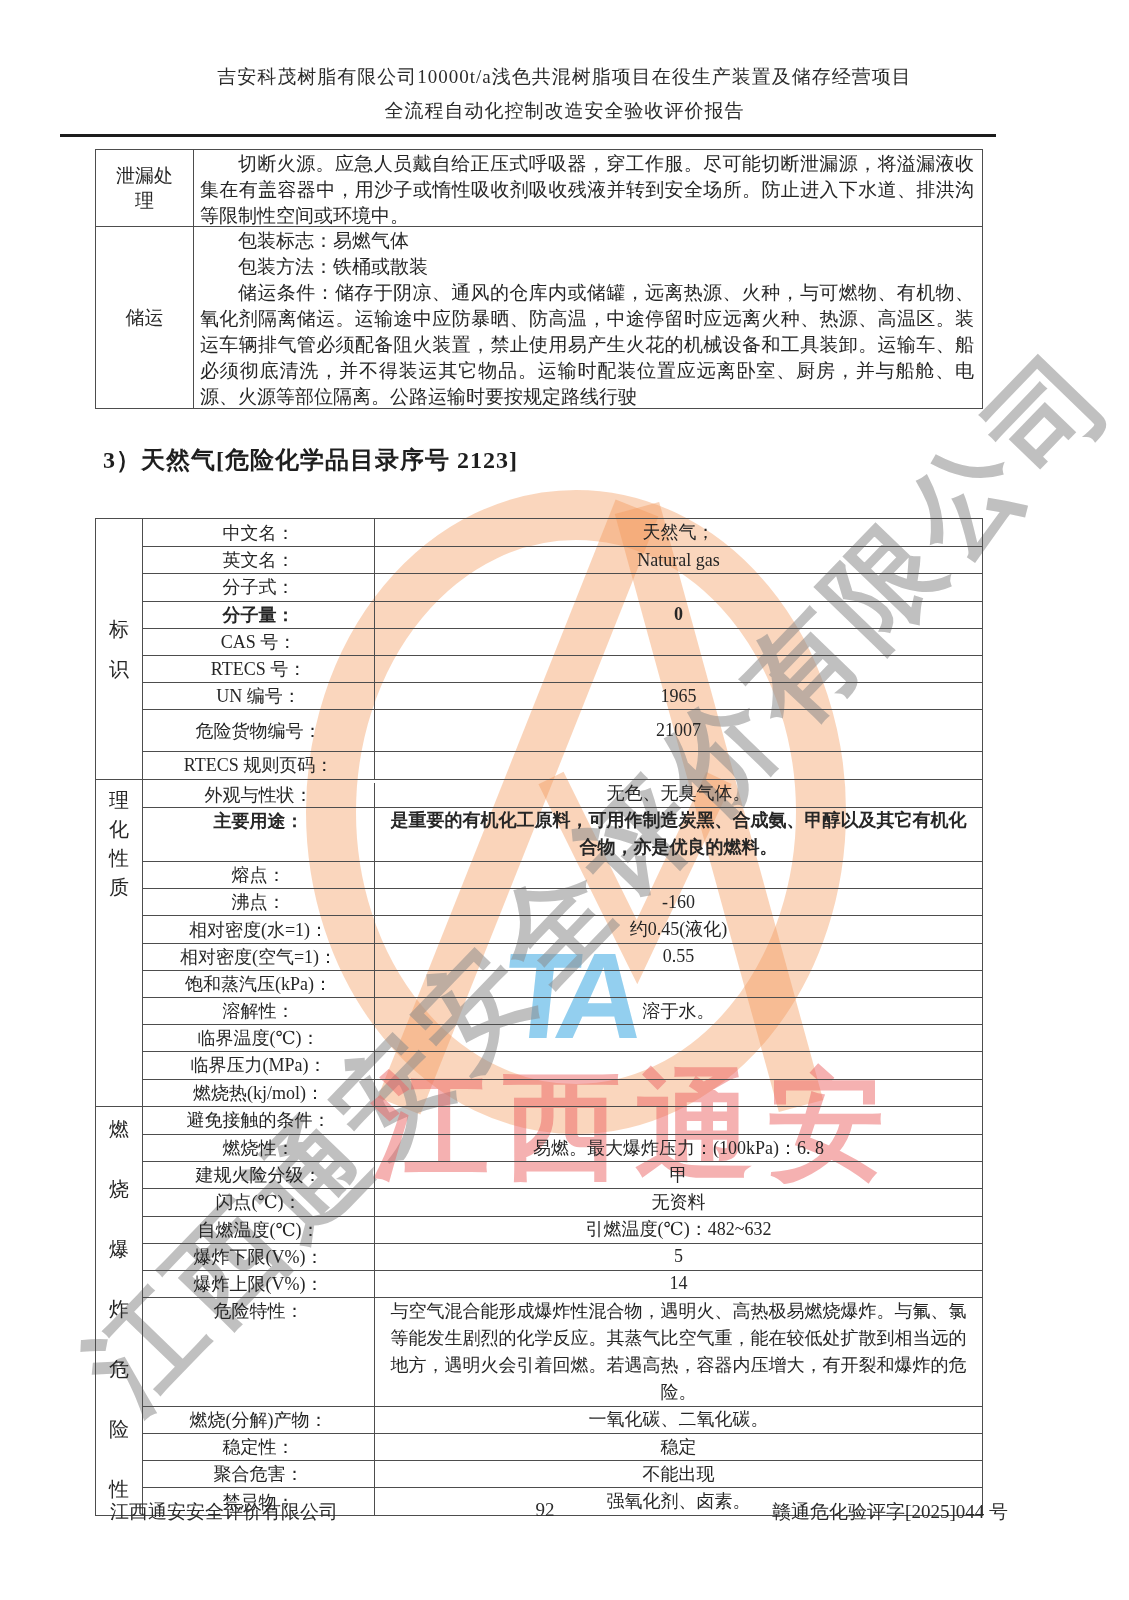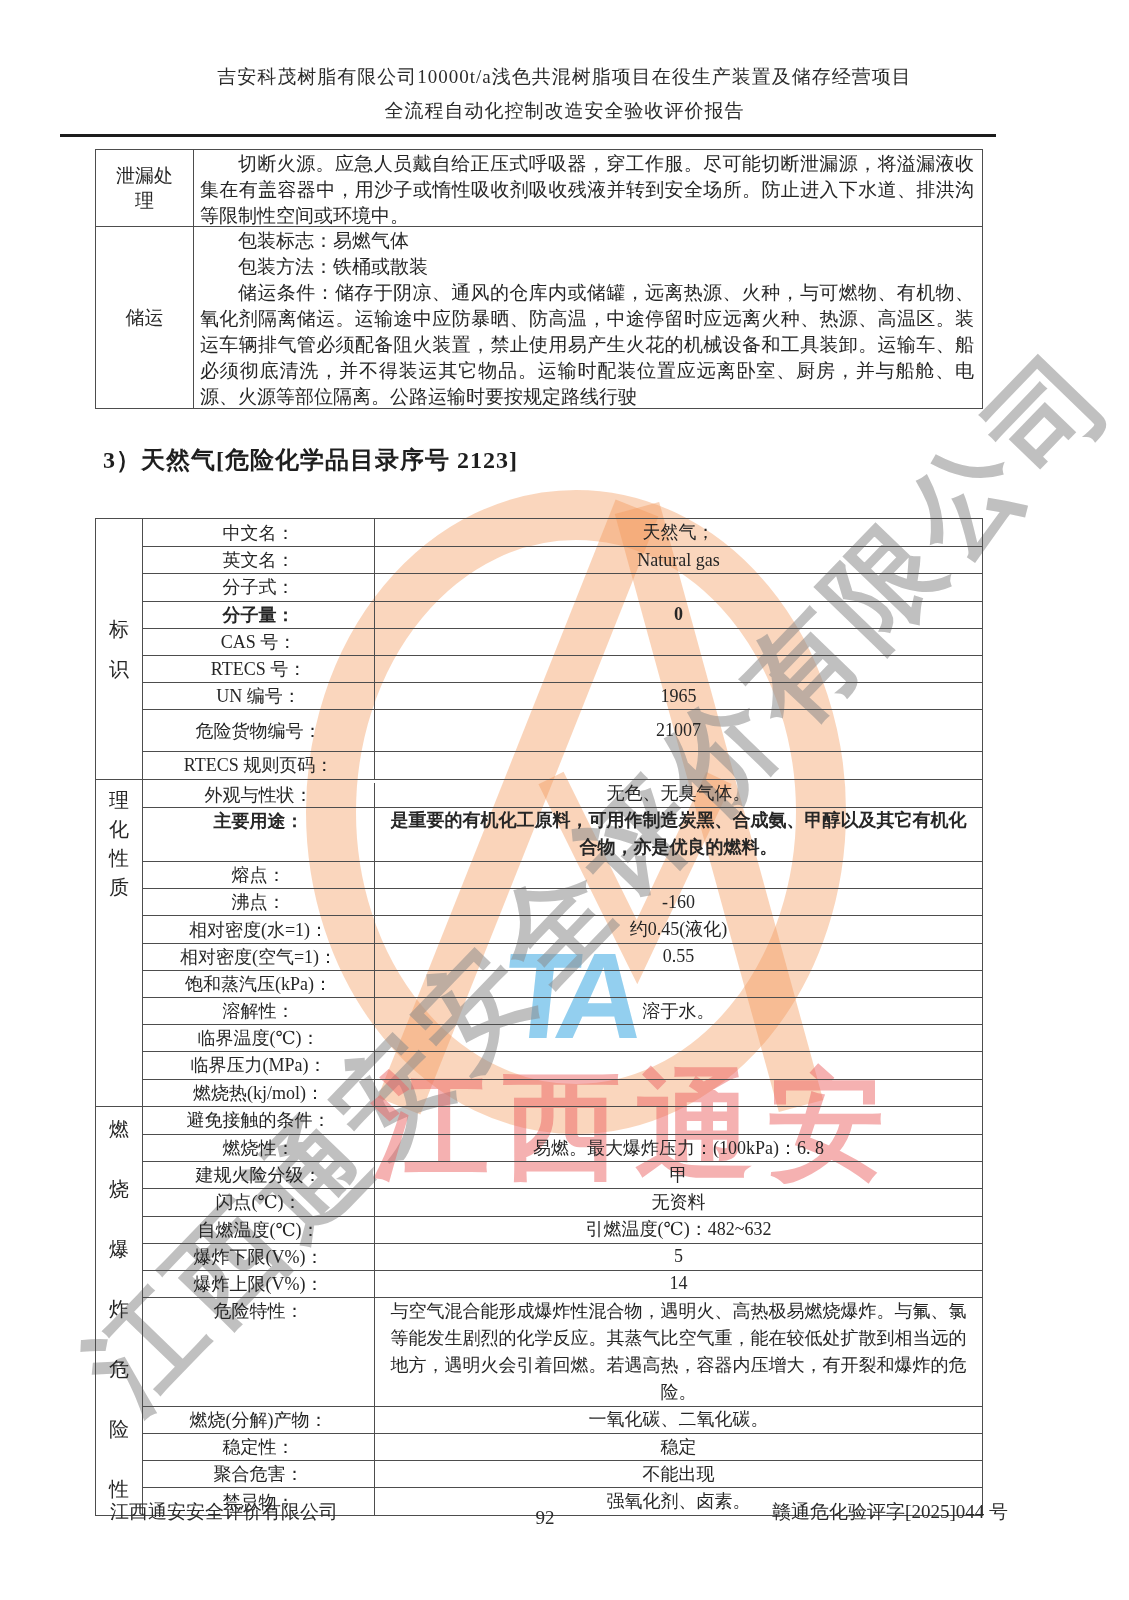--- a/index.html
+++ b/index.html
@@ -75,21 +75,21 @@
   .c-label { width:232px; border-right:1px solid #4d4d4d; display:flex;
     align-items:center; justify-content:center; font-size:18px; white-space:nowrap; }
   .c-value { flex:1; display:flex; align-items:center; justify-content:center;
     font-size:18px; line-height:27px; text-align:center; padding:0 8px; }
   .c-row.tall .c-label { align-items:flex-start; padding-top:1px; }
 
   
   .footer { position:absolute; left:0; top:1496px; width:1129px; height:32px;
     font-size:19px; color:#2b2b2b; }
   .ft-company { position:absolute; left:110px; top:3px; }
-  .ft-page { position:absolute; left:545px; top:11px; transform:translateX(-50%); }
+  .ft-page { position:absolute; left:545px; top:3px; transform:translateX(-50%); }
   .ft-docno { position:absolute; right:121px; top:3px; }
 </style>
 </head>
 <body>
 
 <div class="page">
 
   <div class="wm">
     <svg class="wm-svg" width="1129" height="1600" viewBox="0 0 1129 1600">
       <ellipse cx="576" cy="812" rx="245" ry="297" fill="none" stroke="rgba(243,152,91,0.40)" stroke-width="50"></ellipse>

